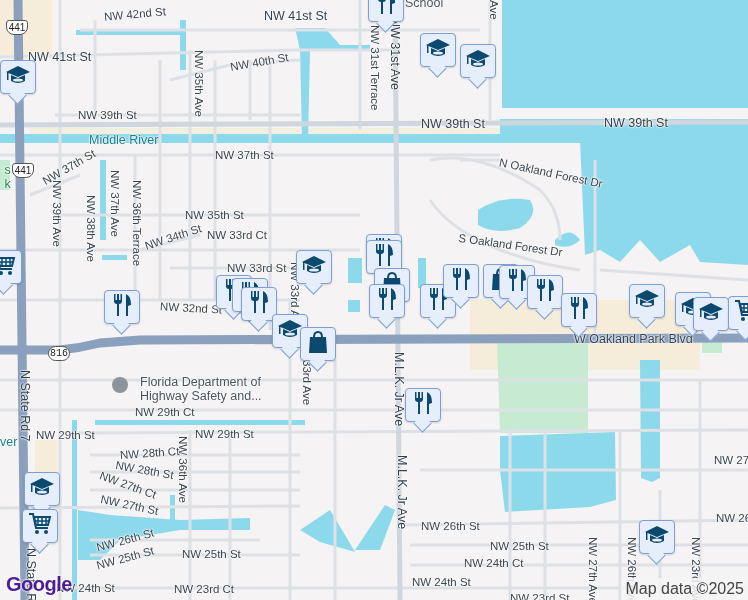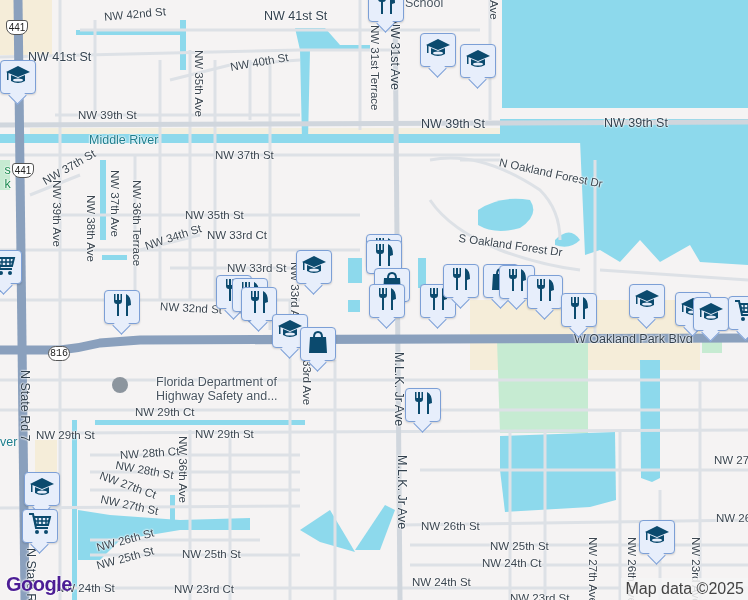--- a/index.html
+++ b/index.html
@@ -147,21 +147,21 @@
   <div class="lbl" style="left:115px;top:465px;transform:rotate(10deg);">NW 28th St</div>
   <div class="lbl" style="left:98px;top:480px;transform:rotate(20deg);">NW 27th Ct</div>
   <div class="lbl" style="left:100px;top:500px;transform:rotate(12deg);">NW 27th St</div>
   <div class="lbl" style="left:714px;top:455px;">NW 27t</div>
   <div class="lbl" style="left:96px;top:535px;transform:rotate(-15deg);">NW 26th St</div>
   <div class="lbl" style="left:421px;top:521px;">NW 26th St</div>
   <div class="lbl" style="left:716px;top:513px;">NW 26th</div>
   <div class="lbl" style="left:96px;top:553px;transform:rotate(-15deg);">NW 25th St</div>
   <div class="lbl" style="left:182px;top:549px;">NW 25th St</div>
   <div class="lbl" style="left:490px;top:541px;">NW 25th St</div>
-  <div class="lbl" style="left:482px;top:558px;">NW 24th Ct</div>
+  <div class="lbl" style="left:464px;top:558px;">NW 24th Ct</div>
   <div class="lbl" style="left:56px;top:583px;">NW 24th St</div>
   <div class="lbl" style="left:412px;top:577px;">NW 24th St</div>
   <div class="lbl" style="left:174px;top:584px;">NW 23rd Ct</div>
   <div class="lbl" style="left:510px;top:593px;">NW 23rd St</div>
   <div class="lbl vert" style="left:192px;top:50px;">NW 35th Ave</div>
   <div class="lbl vert" style="left:176px;top:436px;">NW 36th Ave</div>
   <div class="lbl vert" style="left:108px;top:170px;">NW 37th Ave</div>
   <div class="lbl vert" style="left:84px;top:195px;">NW 38th Ave</div>
   <div class="lbl vert" style="left:50px;top:180px;">NW 39th Ave</div>
   <div class="lbl vert" style="left:130px;top:180px;">NW 36th Terrace</div>
@@ -177,21 +177,21 @@
   <div class="lbl vert" style="left:487px;top:0px;">Ave</div>
   <div class="lbl" style="left:498px;top:168px;transform:rotate(12deg);">N Oakland Forest Dr</div>
   <div class="lbl" style="left:458px;top:240px;transform:rotate(8deg);">S Oakland Forest Dr</div>
   <div class="lbl big" style="left:538px;top:333px;padding-left:36px;">W Oakland Park Blvd</div>
   <div class="lbl vert big" style="left:18px;top:370px;">N State Rd 7</div>
   <div class="lbl vert big" style="left:24px;top:548px;">N State Rd 7</div>
   <div class="lbl water" style="left:0px;top:436px;">ver</div>
 
   <div style="position:absolute;left:112px;top:375px;">
     <span style="position:absolute;left:0;top:2px;width:16px;height:16px;border-radius:50%;background:#8c959e;"></span>
-    <div class="lbl poi" style="left:44px;top:0;width:150px;white-space:normal;">Florida Department of Highway Safety and...</div>
+    <div class="lbl poi" style="left:28px;top:0;width:150px;white-space:normal;">Florida Department of Highway Safety and...</div>
   </div>
   <div class="lbl poi" style="left:405px;top:-4px;">School</div>
   <div class="lbl park" style="left:0px;top:163px;width:15px;">s k</div>
 
   <div id="pins">
       <div class="pin" style="left: 0px; top: 60px; z-index: 10;">
         <span><svg width="26" height="22" viewBox="0 0 26 22">
             <path d="M13 2 L25 8 L13 13 L1 8 Z" fill="#0b4a6e"></path>
             <path d="M6 11 L6 17 Q13 21 20 17 L20 11 L13 14 Z" fill="#0b4a6e"></path>
             <ellipse cx="13" cy="16" rx="5" ry="1.6" fill="#e7eefb"></ellipse>

